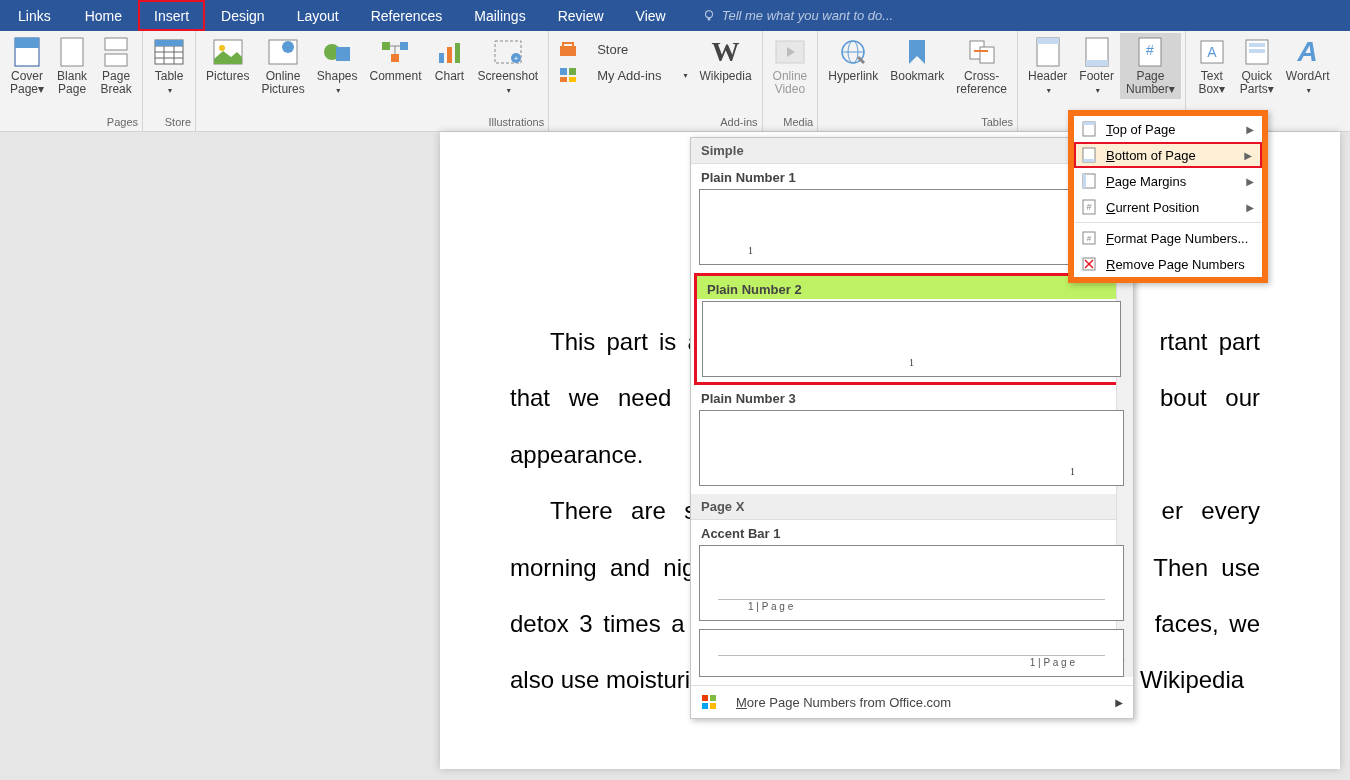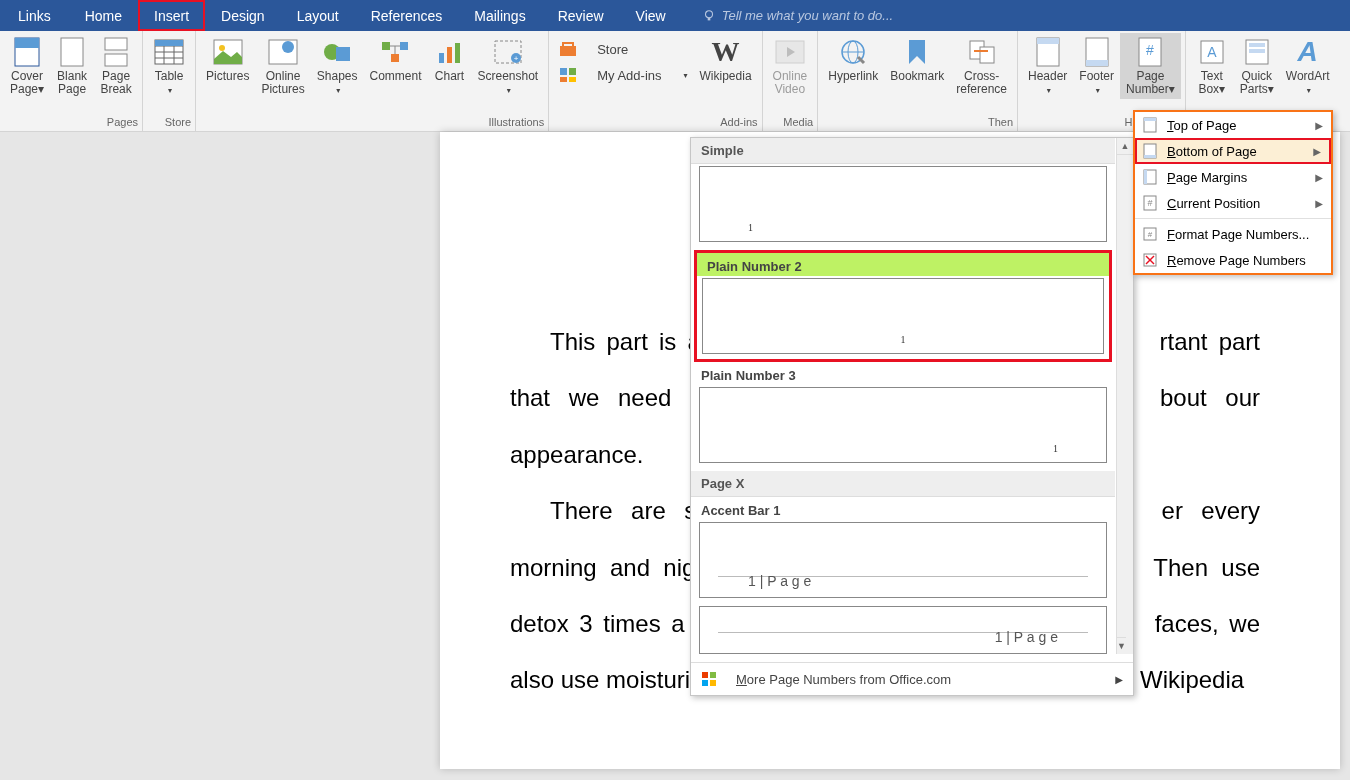--- a/index.html
+++ b/index.html
@@ -27,41 +27,41 @@
 .addins-col { display: flex; flex-direction: column; gap: 2px; padding: 4px 6px; font-size: 13px; color: #444; }
 .addins-row { display: flex; align-items: center; gap: 20px; padding: 4px 0; }
 
 
 .doc-area { position: absolute; left: 0; top: 132px; right: 0; bottom: 0; background: #e6e6e6; }
 .page { position: absolute; left: 440px; top: 0; width: 900px; background: #fff; box-shadow: 0 0 8px rgba(0,0,0,0.2); padding: 100px 80px 60px 70px; }
 .doc-title { font-family: 'Times New Roman', serif; font-size: 28px; font-weight: bold; font-style: italic; text-align: center; margin-bottom: 50px; }
 .doc-para { font-family: 'Times New Roman', serif; font-size: 24px; line-height: 2.35; text-align: justify; text-indent: 40px; }
 
 
-.pn-menu { position: absolute; left: 1133px; top: 110px; width: 200px; background: #fff; border: 2px solid #f97316; box-shadow: 2px 2px 6px rgba(0,0,0,0.25); font-size: 13px; z-index: 20; }
+.pn-menu { position: absolute; left: 1068px; top: 110px; width: 200px; background: #fff; border: 6px solid #f97316; box-shadow: 2px 2px 6px rgba(0,0,0,0.25); font-size: 13px; z-index: 20; }
 .pn-item { display: flex; align-items: center; padding: 5px 8px 5px 6px; gap: 8px; position: relative; }
 .pn-item .mi { width: 18px; height: 16px; display: flex; align-items: center; justify-content: center; }
 .pn-item .arrow { position: absolute; right: 8px; font-size: 10px; color: #666; }
 .pn-item.highlight { background: #fcefd5; border: 2.5px solid #e81123; padding: 3px 6px 3px 4px; }
 .pn-sep { border-top: 1px solid #e0e0e0; margin: 2px 0; }
 
 
 .gallery { position: absolute; left: 690px; top: 137px; width: 444px; background: #fff; border: 1px solid #c6c6c6; box-shadow: 2px 2px 6px rgba(0,0,0,0.25); z-index: 15; }
 .gallery-section { background: #eeeeee; border-bottom: 1px solid #ddd; padding: 5px 10px; font-size: 13px; color: #555; font-weight: bold; }
 .gallery-inner { position: relative; }
 .gallery-scrollbar { position: absolute; right: 0; top: 0; bottom: 0; width: 17px; background: #f0f0f0; border-left: 1px solid #ddd; }
 .sb-btn { height: 17px; background: #f0f0f0; display: flex; align-items: center; justify-content: center; font-size: 9px; color: #666; border-bottom: 1px solid #ddd; }
 .sb-btn.down { position: absolute; bottom: 0; border-top: 1px solid #ddd; border-bottom: none; }
-.gallery-list { padding: 0 18px 0 0; }
+.gallery-list { padding: 0 1px 0 0; }
 .gallery-item-label { padding: 6px 10px 2px; font-size: 13px; color: #444; font-weight: bold; }
 .gallery-preview { margin: 2px 8px 8px; height: 76px; border: 1px solid #888; background: #fff; position: relative; }
 .pv-inner { position: absolute; left: 18px; right: 18px; top: 6px; bottom: 6px; }
 .pv-num { position: absolute; font-size: 10px; color: #333; font-family: 'Times New Roman', serif; }
 .pv-line { position: absolute; border-top: 1px solid #bbb; }
-.pv-bar { position: absolute; font-size: 14px; color: #555; }
+.pv-bar { position: absolute; font-size: 10px; color: #555; }
 .gallery-item.highlight-red { border: 3px solid #e81123; margin: 0 3px; }
 .gallery-item.highlight-red .gallery-item-label { background: #bef264; }
 .gallery-item.highlight-red .gallery-preview { margin: 2px 5px 5px; }
 .gallery-footer { border-top: 1px solid #ddd; padding: 8px 10px; display: flex; align-items: center; gap: 19px; font-size: 13px; color: #444; position: relative; }
 .gallery-footer .arrow { position: absolute; right: 10px; font-size: 10px; }
 
 .u { text-decoration: underline; }
 </style>
 </head>
 <body>
@@ -275,21 +275,21 @@
         <div class="icon-box">
             <svg width="28" height="26" viewBox="0 0 28 26">
               <rect x="2" y="2" width="14" height="18" fill="#fff" stroke="#888"></rect>
               <rect x="12" y="8" width="14" height="16" fill="#fff" stroke="#888"></rect>
               <path d="M6 12 L20 12" stroke="#ed7d31" stroke-width="2"></path>
             </svg>
           </div>
         <div class="label">Cross-<br>reference</div>
       </div>
     </div>
-    <div class="ribbon-group-label">Then</div>
+    <div class="ribbon-group-label">Tables</div>
   </div>
 
 
   <div class="ribbon-group">
     <div class="ribbon-group-content">
       <div class="ribbon-btn">
         <div class="icon-box">
             <svg width="24" height="30" viewBox="0 0 24 30">
               <rect x="1" y="1" width="22" height="28" fill="#fff" stroke="#888"></rect>
               <rect x="1" y="1" width="22" height="6" fill="#c5d9f1"></rect>
@@ -433,20 +433,21 @@
 <div class="gallery">
   <div class="gallery-inner">
     <div class="gallery-scrollbar">
       <div class="sb-btn">▲</div>
       <div class="sb-btn down">▼</div>
     </div>
     <div class="gallery-list">
       <div class="gallery-section">Simple</div>
 
       <div class="gallery-item">
+        <div class="gallery-item-label">Plain Number 1</div>
         <div class="gallery-preview">
           <div class="pv-inner">
               <span class="pv-num" style="left:30px; bottom:2px;">1</span>
             </div>
         </div>
       </div>
 
       <div class="gallery-item highlight-red">
         <div class="gallery-item-label">Plain Number 2</div>
         <div class="gallery-preview">

